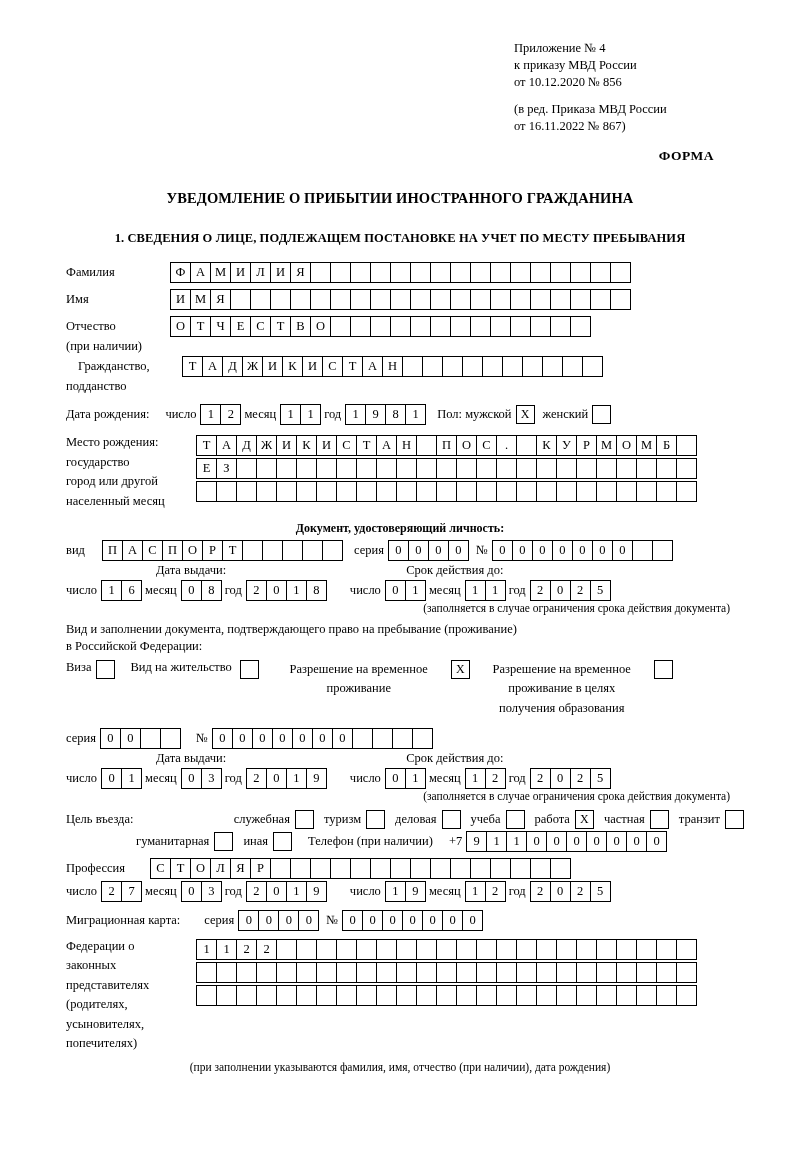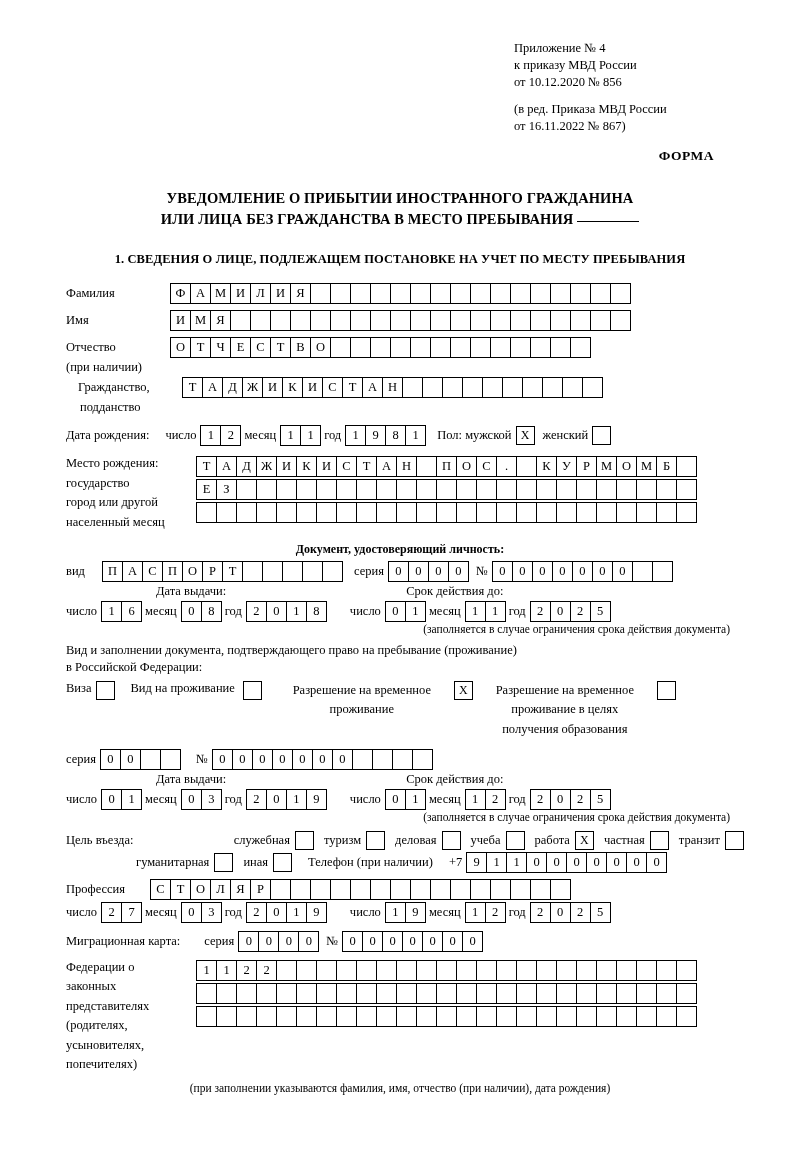--- a/index.html
+++ b/index.html
@@ -135,21 +135,20 @@
     <div>к приказу МВД России</div>
     <div>от 10.12.2020 № 856</div>
     <div class="grp2">(в ред. Приказа МВД России</div>
     <div>от 16.11.2022 № 867)</div>
   </div>
 
   <div class="forma">ФОРМА</div>
 
   <div class="title">
     <div>УВЕДОМЛЕНИЕ О ПРИБЫТИИ ИНОСТРАННОГО ГРАЖДАНИНА</div>
-    <div><span>ИЛИ ЛИЦА БЕЗ ГРАЖДАНСТВА В МЕСТО ПРЕБЫВАНИЯ</span> <span class="uline"></span></div>
   </div>
 
   <div class="sect">1. СВЕДЕНИЯ О ЛИЦЕ, ПОДЛЕЖАЩЕМ ПОСТАНОВКЕ НА УЧЕТ ПО МЕСТУ ПРЕБЫВАНИЯ</div>
 
   <div class="row" style="margin-top:16px;">
     <div class="lbl w100" style="margin-left:10px;">Фамилия</div>
     <div class="cells" id="surname-cells">
         <div class="cell">Ф</div>
         <div class="cell">А</div>
         <div class="cell">М</div>
@@ -255,21 +254,21 @@
         <div class="cell"></div>
         <div class="cell"></div>
         <div class="cell"></div>
         <div class="cell"></div>
         <div class="cell"></div>
         <div class="cell"></div>
         <div class="cell"></div>
       </div>
   </div>
   <div class="row tight">
-    <div class="lbl w100" style="margin-left:24px;">подданство</div>
+    <div class="lbl w100" style="margin-left:10px;">подданство</div>
   </div>
 
   <div class="row" style="margin-top:10px;">
     <div class="lbl" style="margin-left:10px;">Дата рождения:</div>
     <div class="sp16"></div>
     <div class="lbl">число</div>
     <div class="sp4"></div>
     <div class="cells" id="birth-day">
         <div class="cell">1</div>
         <div class="cell">2</div>
@@ -497,21 +496,21 @@
   </div>
   <div class="row tight">
     <div class="lbl" style="margin-left:10px;">в Российской Федерации:</div>
   </div>
 
   <div class="row" style="margin-top:6px;align-items:flex-start;">
     <div class="lbl" style="margin-left:10px;">Виза</div>
     <div class="sp4"></div>
     <div class="box"></div>
     <div class="sp16"></div>
-    <div class="lbl">Вид на проживание</div>
+    <div class="lbl">Вид на жительство</div>
     <div class="sp8"></div>
     <div class="box"></div>
     <div class="sp16"></div>
     <div class="labelstack center" style="width:168px;">
       <span>Разрешение на временное</span>
       <span>проживание</span>
     </div>
     <div class="sp8"></div>
     <div class="box">Х</div>
     <div class="sp8"></div>

